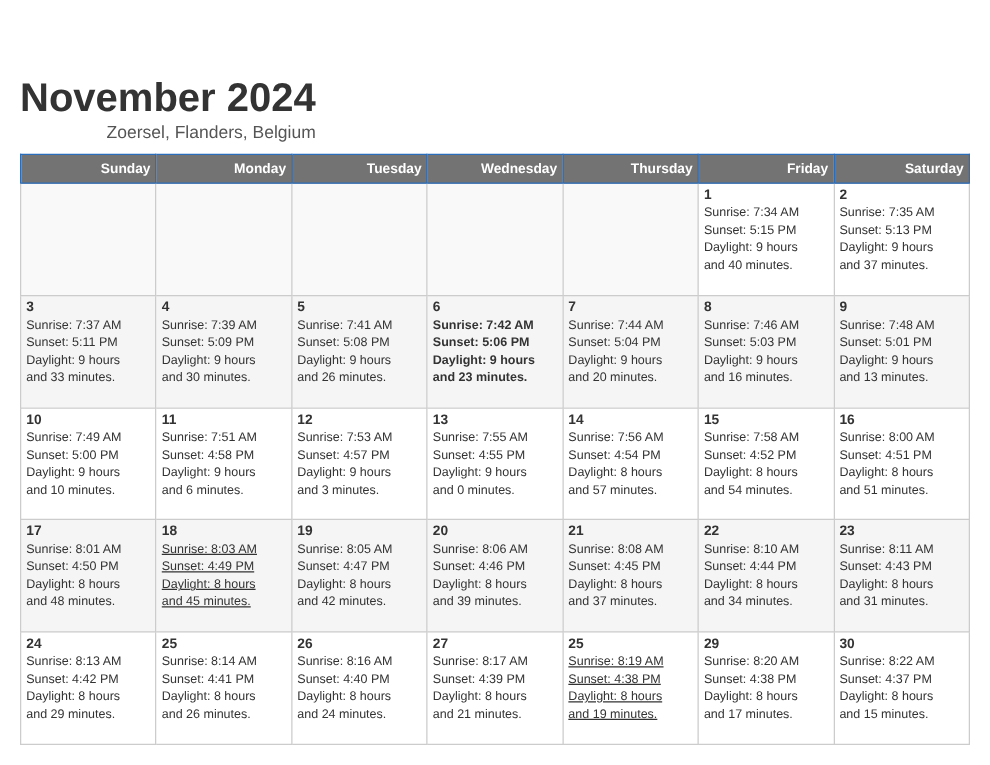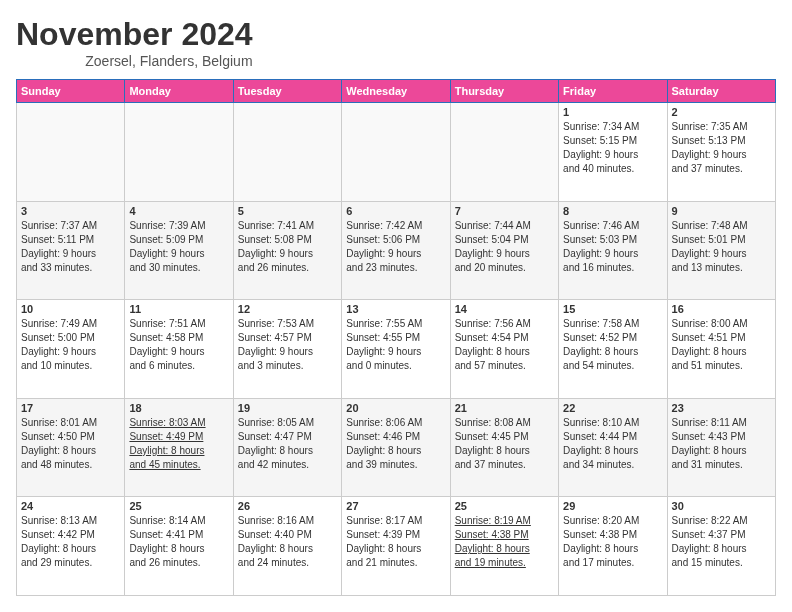--- a/index.html
+++ b/index.html
@@ -28,39 +28,40 @@
       align-items: center;
       gap: 4px;
     }
     .title-block {
       text-align: right;
     }
     .month-title {
       font-size: 32px;
       font-weight: bold;
       color: #333;
+      margin-top: 44px;
     }
     .location {
       font-size: 14px;
       color: #555;
     }
     .calendar {
       flex: 1;
       border: 1px solid #ccc;
       border-collapse: collapse;
       width: 100%;
       table-layout: fixed;
     }
     .calendar th {
-      background: #ec4899;
+      background: #737373;
       color: #fff;
       font-size: 11px;
       font-weight: bold;
       padding: 5px 4px;
-      text-align: left;
+      text-align: right;
       border: 1px solid #2a6ebb;
     }
     .calendar td {
       border: 1px solid #ccc;
       vertical-align: top;
       padding: 3px 4px;
       font-size: 9px;
       color: #333;
       background: #fff;
       height: 80px;
@@ -145,21 +146,21 @@
           </td>
           <td>
             <span class="day-num">5</span>
             <div class="day-info" style="white-space: pre-line;">Sunrise: 7:41 AM
 Sunset: 5:08 PM
 Daylight: 9 hours
 and 26 minutes.</div>
           </td>
           <td>
             <span class="day-num">6</span>
-            <div class="day-info" style="white-space: pre-line;">Sunrise: 7:42 AM
+            <div class="day-info" style="white-space: pre-line; font-weight: bold;">Sunrise: 7:42 AM
 Sunset: 5:06 PM
 Daylight: 9 hours
 and 23 minutes.</div>
           </td>
           <td>
             <span class="day-num">7</span>
             <div class="day-info" style="white-space: pre-line;">Sunrise: 7:44 AM
 Sunset: 5:04 PM
 Daylight: 9 hours
 and 20 minutes.</div>

